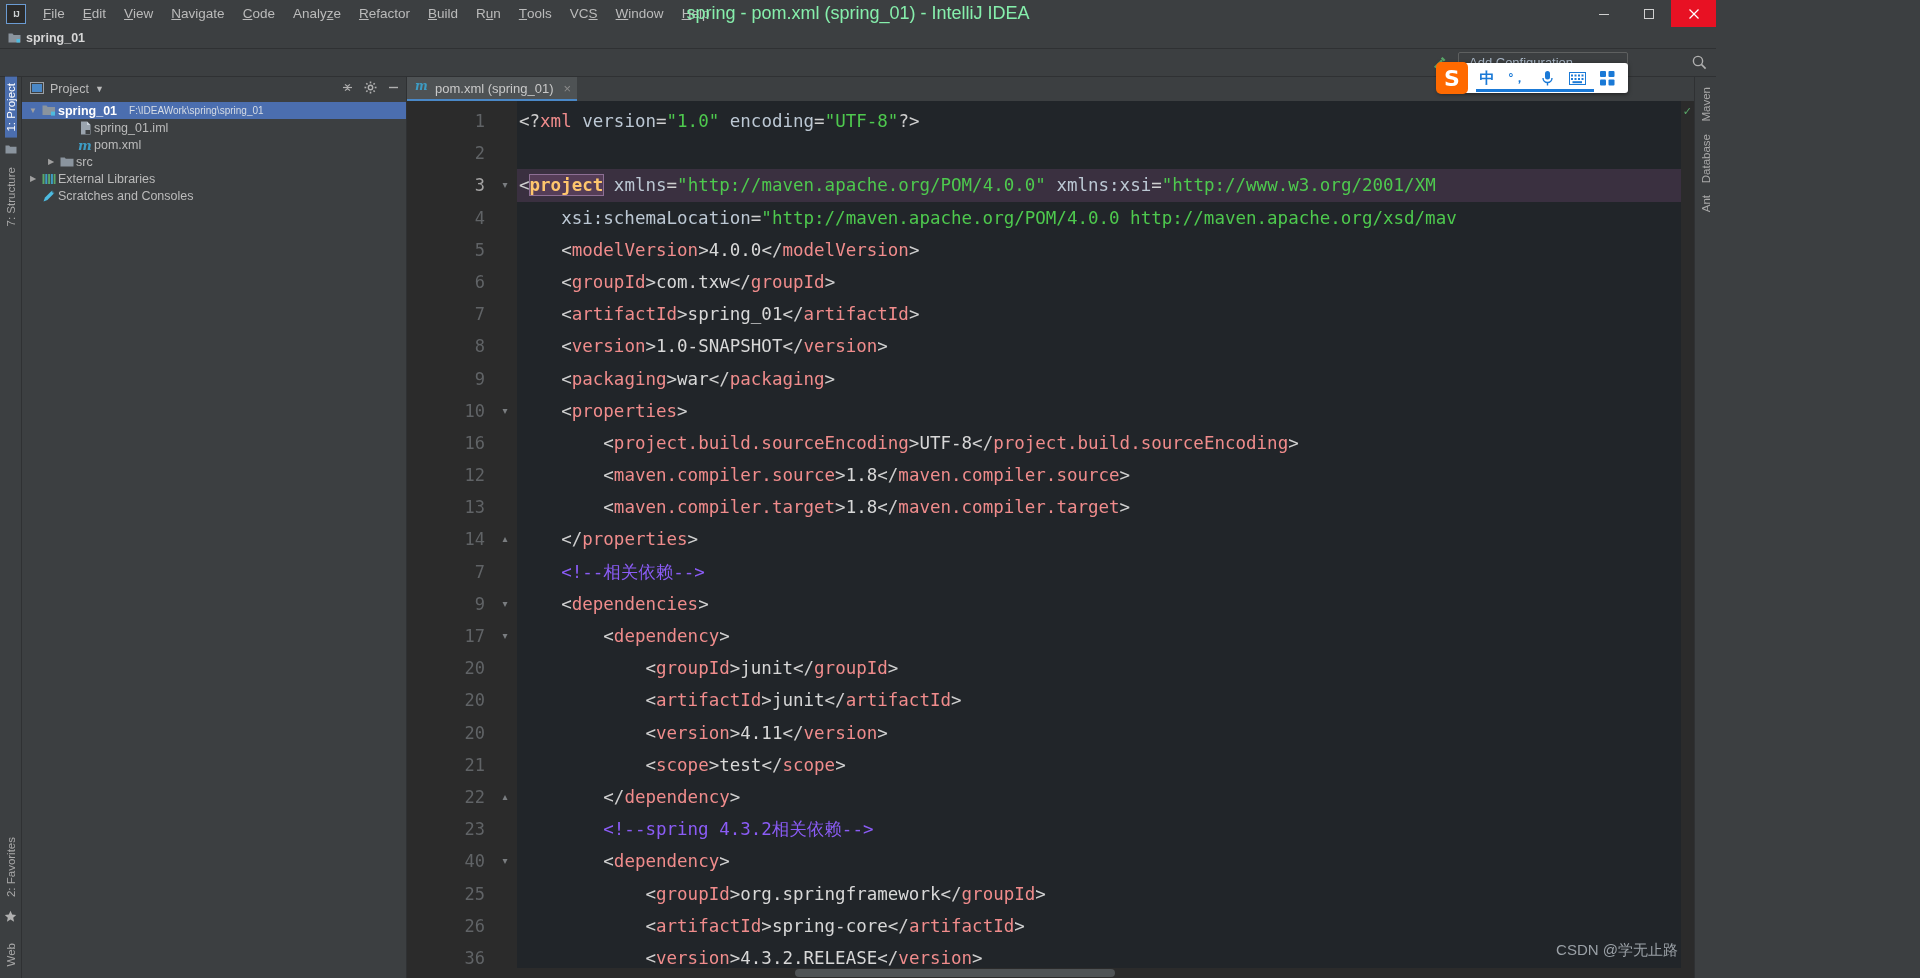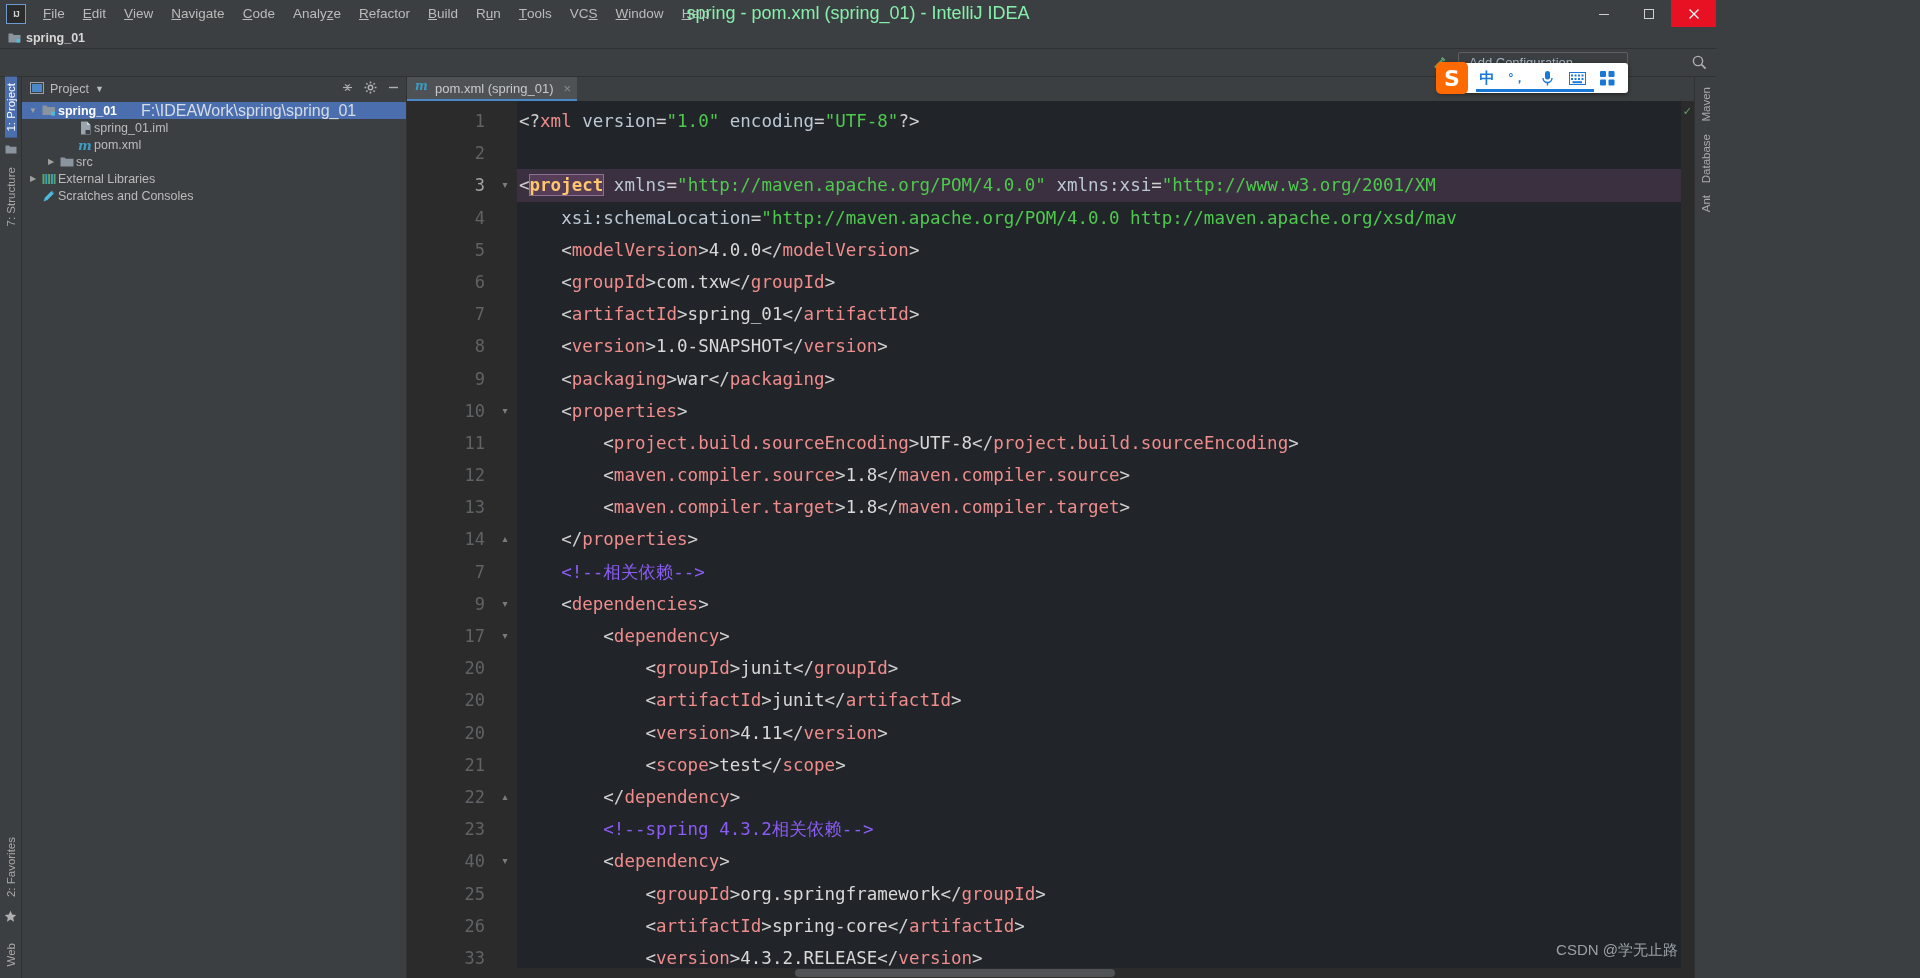--- a/index.html
+++ b/index.html
@@ -124,21 +124,21 @@
   .panel-head .ph-actions { margin-left: auto; display: flex; align-items: center; padding-right: 6px; gap: 10px; }
   .tree { flex: 1; overflow: hidden; font-size: 12.5px; color: #bbbbbb; padding-top: 1px; }
   .tree-row {
     height: 17px; display: flex; align-items: center; padding-left: 4px; white-space: nowrap;
   }
   .tree-row.selected { background: #4b6eaf; }
   .tree-row .twisty { width: 14px; display: flex; align-items: center; justify-content: center; color: #a0a0a0; font-size: 8px; }
   .tree-row .ticon { width: 18px; display: flex; align-items: center; justify-content: center; }
   .tree-row .tlabel { color: #bbbbbb; }
   .tree-row.selected .tlabel { color: #ffffff; font-weight: bold; }
-  .tree-row .tpath { color: #8c8c8c; margin-left: 24px; font-size: 16px; }
+  .tree-row .tpath { color: #8c8c8c; margin-left: 12px; font-size: 10px; }
   .tree-row.selected .tpath { color: #d6dce5; font-weight: normal; }
   .indent-1 { padding-left: 4px; }
   .indent-2 { padding-left: 22px; }
   .indent-3 { padding-left: 40px; }
 
   
   .editor-area { flex: 1; display: flex; flex-direction: column; min-width: 0; background: #2b2b2b; }
   .tabbar { height: 24px; background: #3c3f41; display: flex; align-items: flex-end; flex: 0 0 24px; }
   .etab {
     height: 24px; background: #4e5254; display: flex; align-items: center;
@@ -461,37 +461,37 @@
             <div class="gline">1</div>
             <div class="gline">2</div>
             <div class="gline cur">3</div>
             <div class="gline">4</div>
             <div class="gline">5</div>
             <div class="gline">6</div>
             <div class="gline">7</div>
             <div class="gline">8</div>
             <div class="gline">9</div>
             <div class="gline">10</div>
-            <div class="gline">11</div>
+            <div class="gline">16</div>
             <div class="gline">12</div>
             <div class="gline">13</div>
             <div class="gline">14</div>
             <div class="gline">7</div>
             <div class="gline">9</div>
             <div class="gline">17</div>
             <div class="gline">20</div>
             <div class="gline">20</div>
             <div class="gline">20</div>
             <div class="gline">21</div>
             <div class="gline">22</div>
             <div class="gline">23</div>
             <div class="gline">40</div>
             <div class="gline">25</div>
             <div class="gline">26</div>
-            <div class="gline">33</div>
+            <div class="gline">36</div>
           </div>
         <div class="foldcol" id="fold-root">
             <div class="fline"></div>
             <div class="fline"></div>
             <div class="fline">
               <span class="fmark">▾</span>
             </div>
             <div class="fline"></div>
             <div class="fline"></div>
             <div class="fline"></div>

